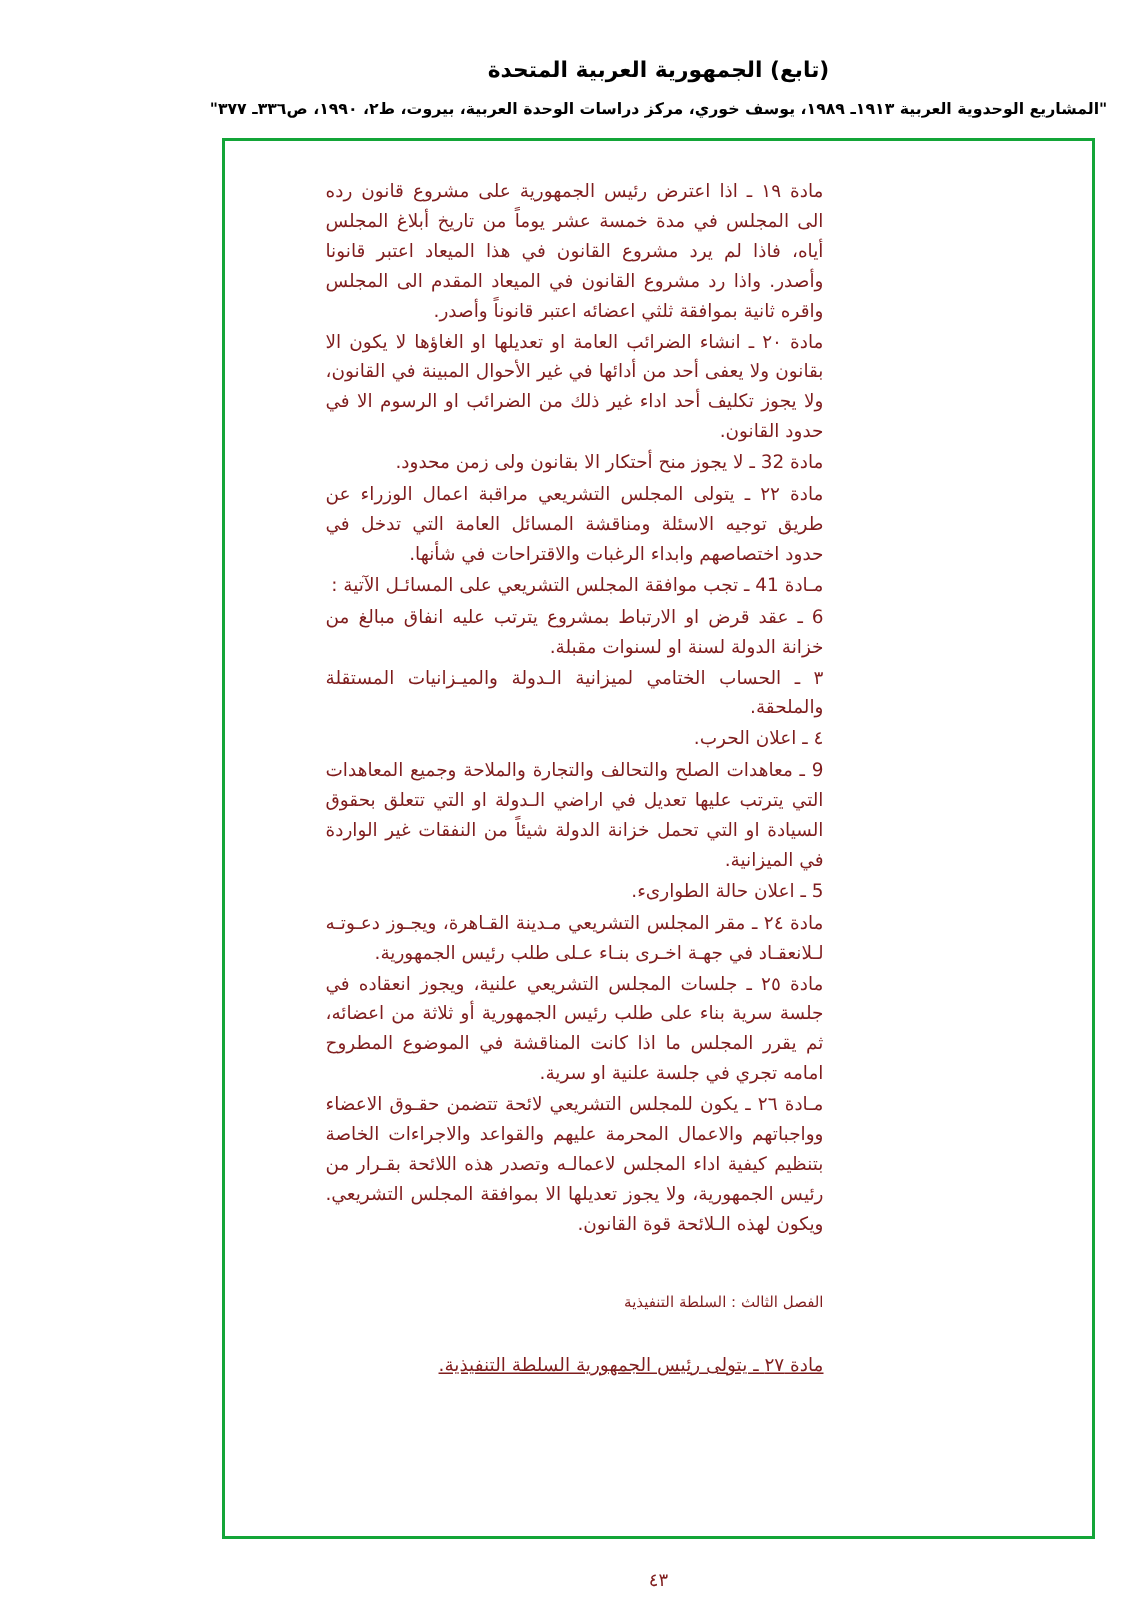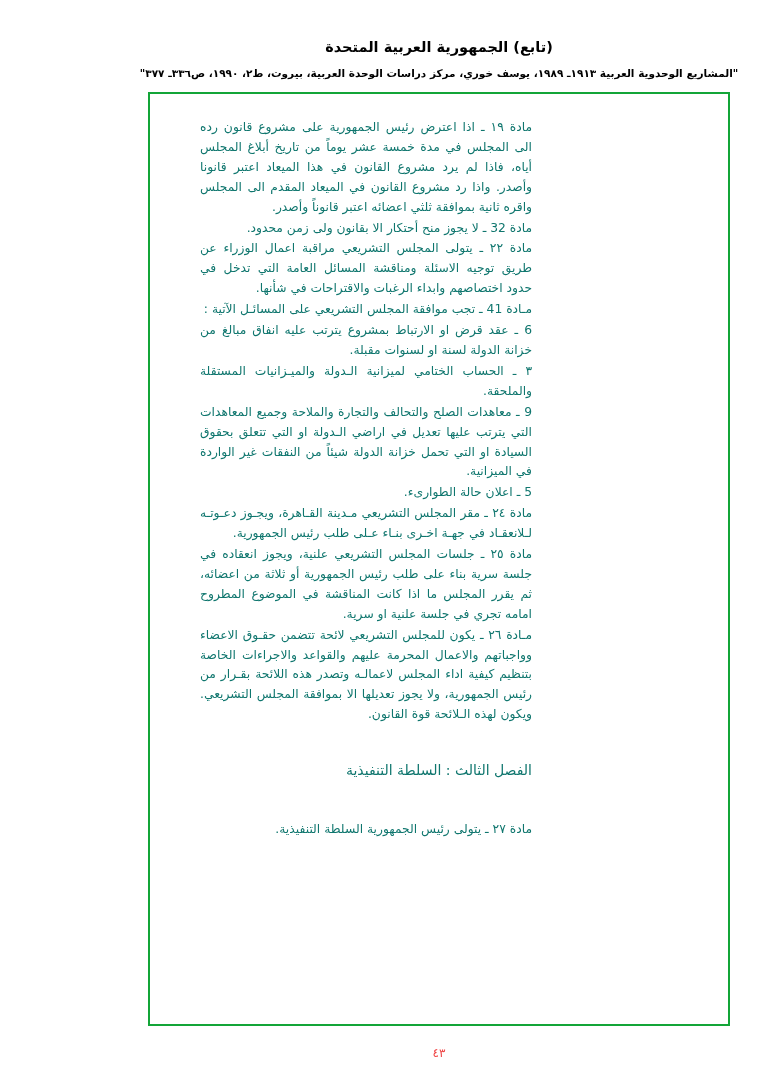--- a/index.html
+++ b/index.html
@@ -52,74 +52,77 @@
     position: absolute;
     top: 0;
     right: 0;
     left: 0;
     bottom: 0;
     overflow: hidden;
   }
   .body-col {
     position: absolute;
     top: 24px;
-    right: 196px;
+    right: 179px;
     width: 332px;
     text-align: justify;
     text-align-last: right;
     font-size: 12.3px;
     line-height: 1.62;
-    color: #0f766e;
+    color: #7f1d1d;
   }
   .para {
     margin: 0 0 1px 0;
   }
   .para.just {
     text-align: justify;
     text-align-last: right;
   }
   .chapter {
     margin-top: 34px;
     text-align: center;
-    font-size: 14px;
+    font-size: 10px;
     font-weight: normal;
   }
   .after-chapter {
-    margin-top: 38px;
+    margin-top: 24px;
+    text-decoration: underline;
   }
   .page-number {
     position: absolute;
     bottom: 18px;
     left: 0;
     right: 0;
     text-align: center;
     font-size: 12px;
-    color: #ef4444;
+    color: #7f1d1d;
   }
 </style>
 </head>
 <body>
 
 <div class="page">
 
   <div class="header">
     <div class="header-title">(تابع) الجمهورية العربية المتحدة</div>
     <div class="header-source">"المشاريع الوحدوية العربية ١٩١٣ـ ١٩٨٩، يوسف خوري، مركز دراسات الوحدة العربية، بيروت، ط٢، ١٩٩٠، ص٣٣٦ـ ٣٧٧"</div>
   </div>
 
   <div class="frame">
     <div class="frame-inner">
       <div class="body-col">
 
         <p class="para just">مادة ١٩ ـ اذا اعترض رئيس الجمهورية على مشروع قانون رده الى المجلس في مدة خمسة عشر يوماً من تاريخ أبلاغ المجلس أياه، فاذا لم يرد مشروع القانون في هذا الميعاد اعتبر قانونا وأصدر. واذا رد مشروع القانون في الميعاد المقدم الى المجلس واقره ثانية بموافقة ثلثي اعضائه اعتبر قانوناً وأصدر.</p>
+        <p class="para just">مادة ٢٠ ـ انشاء الضرائب العامة او تعديلها او الغاؤها لا يكون الا بقانون ولا يعفى أحد من أدائها في غير الأحوال المبينة في القانون، ولا يجوز تكليف أحد اداء غير ذلك من الضرائب او الرسوم الا في حدود القانون.</p>
         <p class="para just">مادة 32 ـ لا يجوز منح أحتكار الا بقانون ولى زمن محدود.</p>
         <p class="para just">مادة ٢٢ ـ يتولى المجلس التشريعي مراقبة اعمال الوزراء عن طريق توجيه الاسئلة ومناقشة المسائل العامة التي تدخل في حدود اختصاصهم وابداء الرغبات والاقتراحات في شأنها.</p>
         <p class="para just">مـادة 41 ـ تجب موافقة المجلس التشريعي على المسائـل الآتية :</p>
         <p class="para just">6 ـ عقد قرض او الارتباط بمشروع يترتب عليه انفاق مبالغ من خزانة الدولة لسنة او لسنوات مقبلة.</p>
         <p class="para just">٣ ـ الحساب الختامي لميزانية الـدولة والميـزانيات المستقلة والملحقة.</p>
+        <p class="para just">٤ ـ اعلان الحرب.</p>
         <p class="para just">9 ـ معاهدات الصلح والتحالف والتجارة والملاحة وجميع المعاهدات التي يترتب عليها تعديل في اراضي الـدولة او التي تتعلق بحقوق السيادة او التي تحمل خزانة الدولة شيئاً من النفقات غير الواردة في الميزانية.</p>
         <p class="para just">5 ـ اعلان حالة الطوارىء.</p>
         <p class="para just">مادة ٢٤ ـ مقر المجلس التشريعي مـدينة القـاهرة، ويجـوز دعـوتـه لـلانعقـاد في جهـة اخـرى بنـاء عـلى طلب رئيس الجمهورية.</p>
         <p class="para just">مادة ٢٥ ـ جلسات المجلس التشريعي علنية، ويجوز انعقاده في جلسة سرية بناء على طلب رئيس الجمهورية أو ثلاثة من اعضائه، ثم يقرر المجلس ما اذا كانت المناقشة في الموضوع المطروح امامه تجري في جلسة علنية او سرية.</p>
         <p class="para just">مـادة ٢٦ ـ يكون للمجلس التشريعي لائحة تتضمن حقـوق الاعضاء وواجباتهم والاعمال المحرمة عليهم والقواعد والاجراءات الخاصة بتنظيم كيفية اداء المجلس لاعمالـه وتصدر هذه اللائحة بقـرار من رئيس الجمهورية، ولا يجوز تعديلها الا بموافقة المجلس التشريعي. ويكون لهذه الـلائحة قوة القانون.</p>
 
         <div class="chapter">الفصل الثالث : السلطة التنفيذية</div>
 
         <p class="para just after-chapter">مادة ٢٧ ـ يتولى رئيس الجمهورية السلطة التنفيذية.</p>
 

